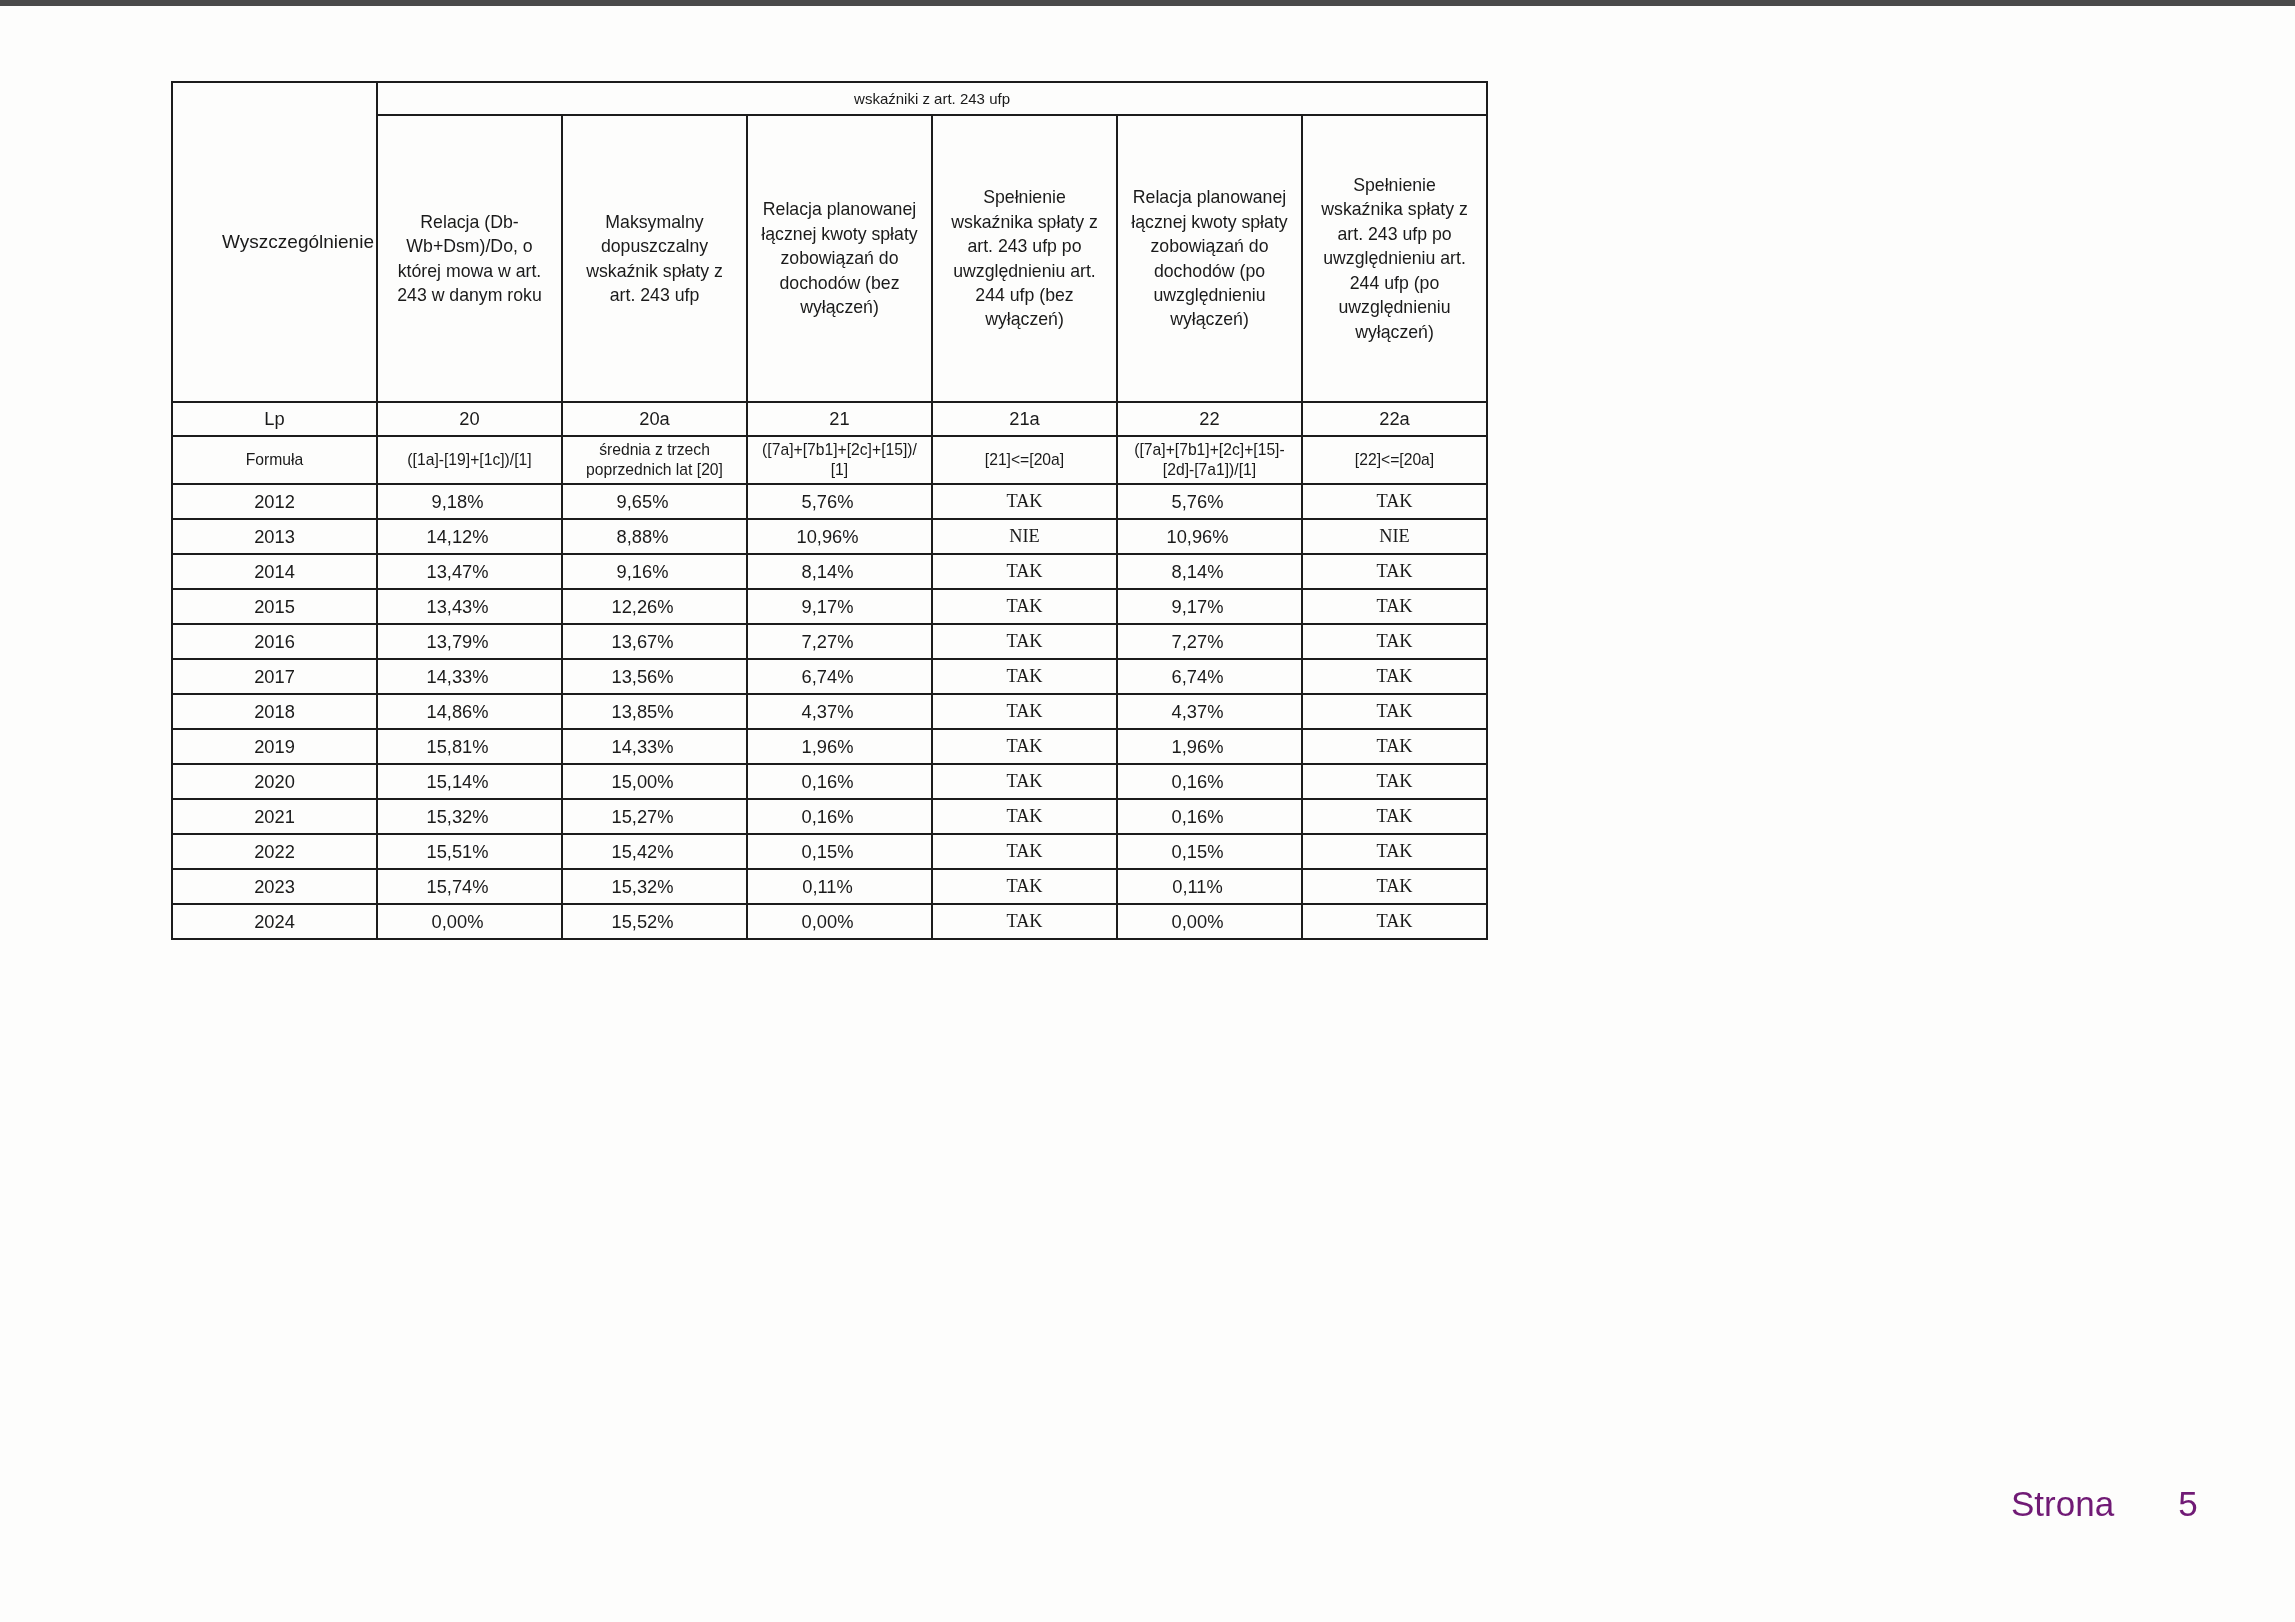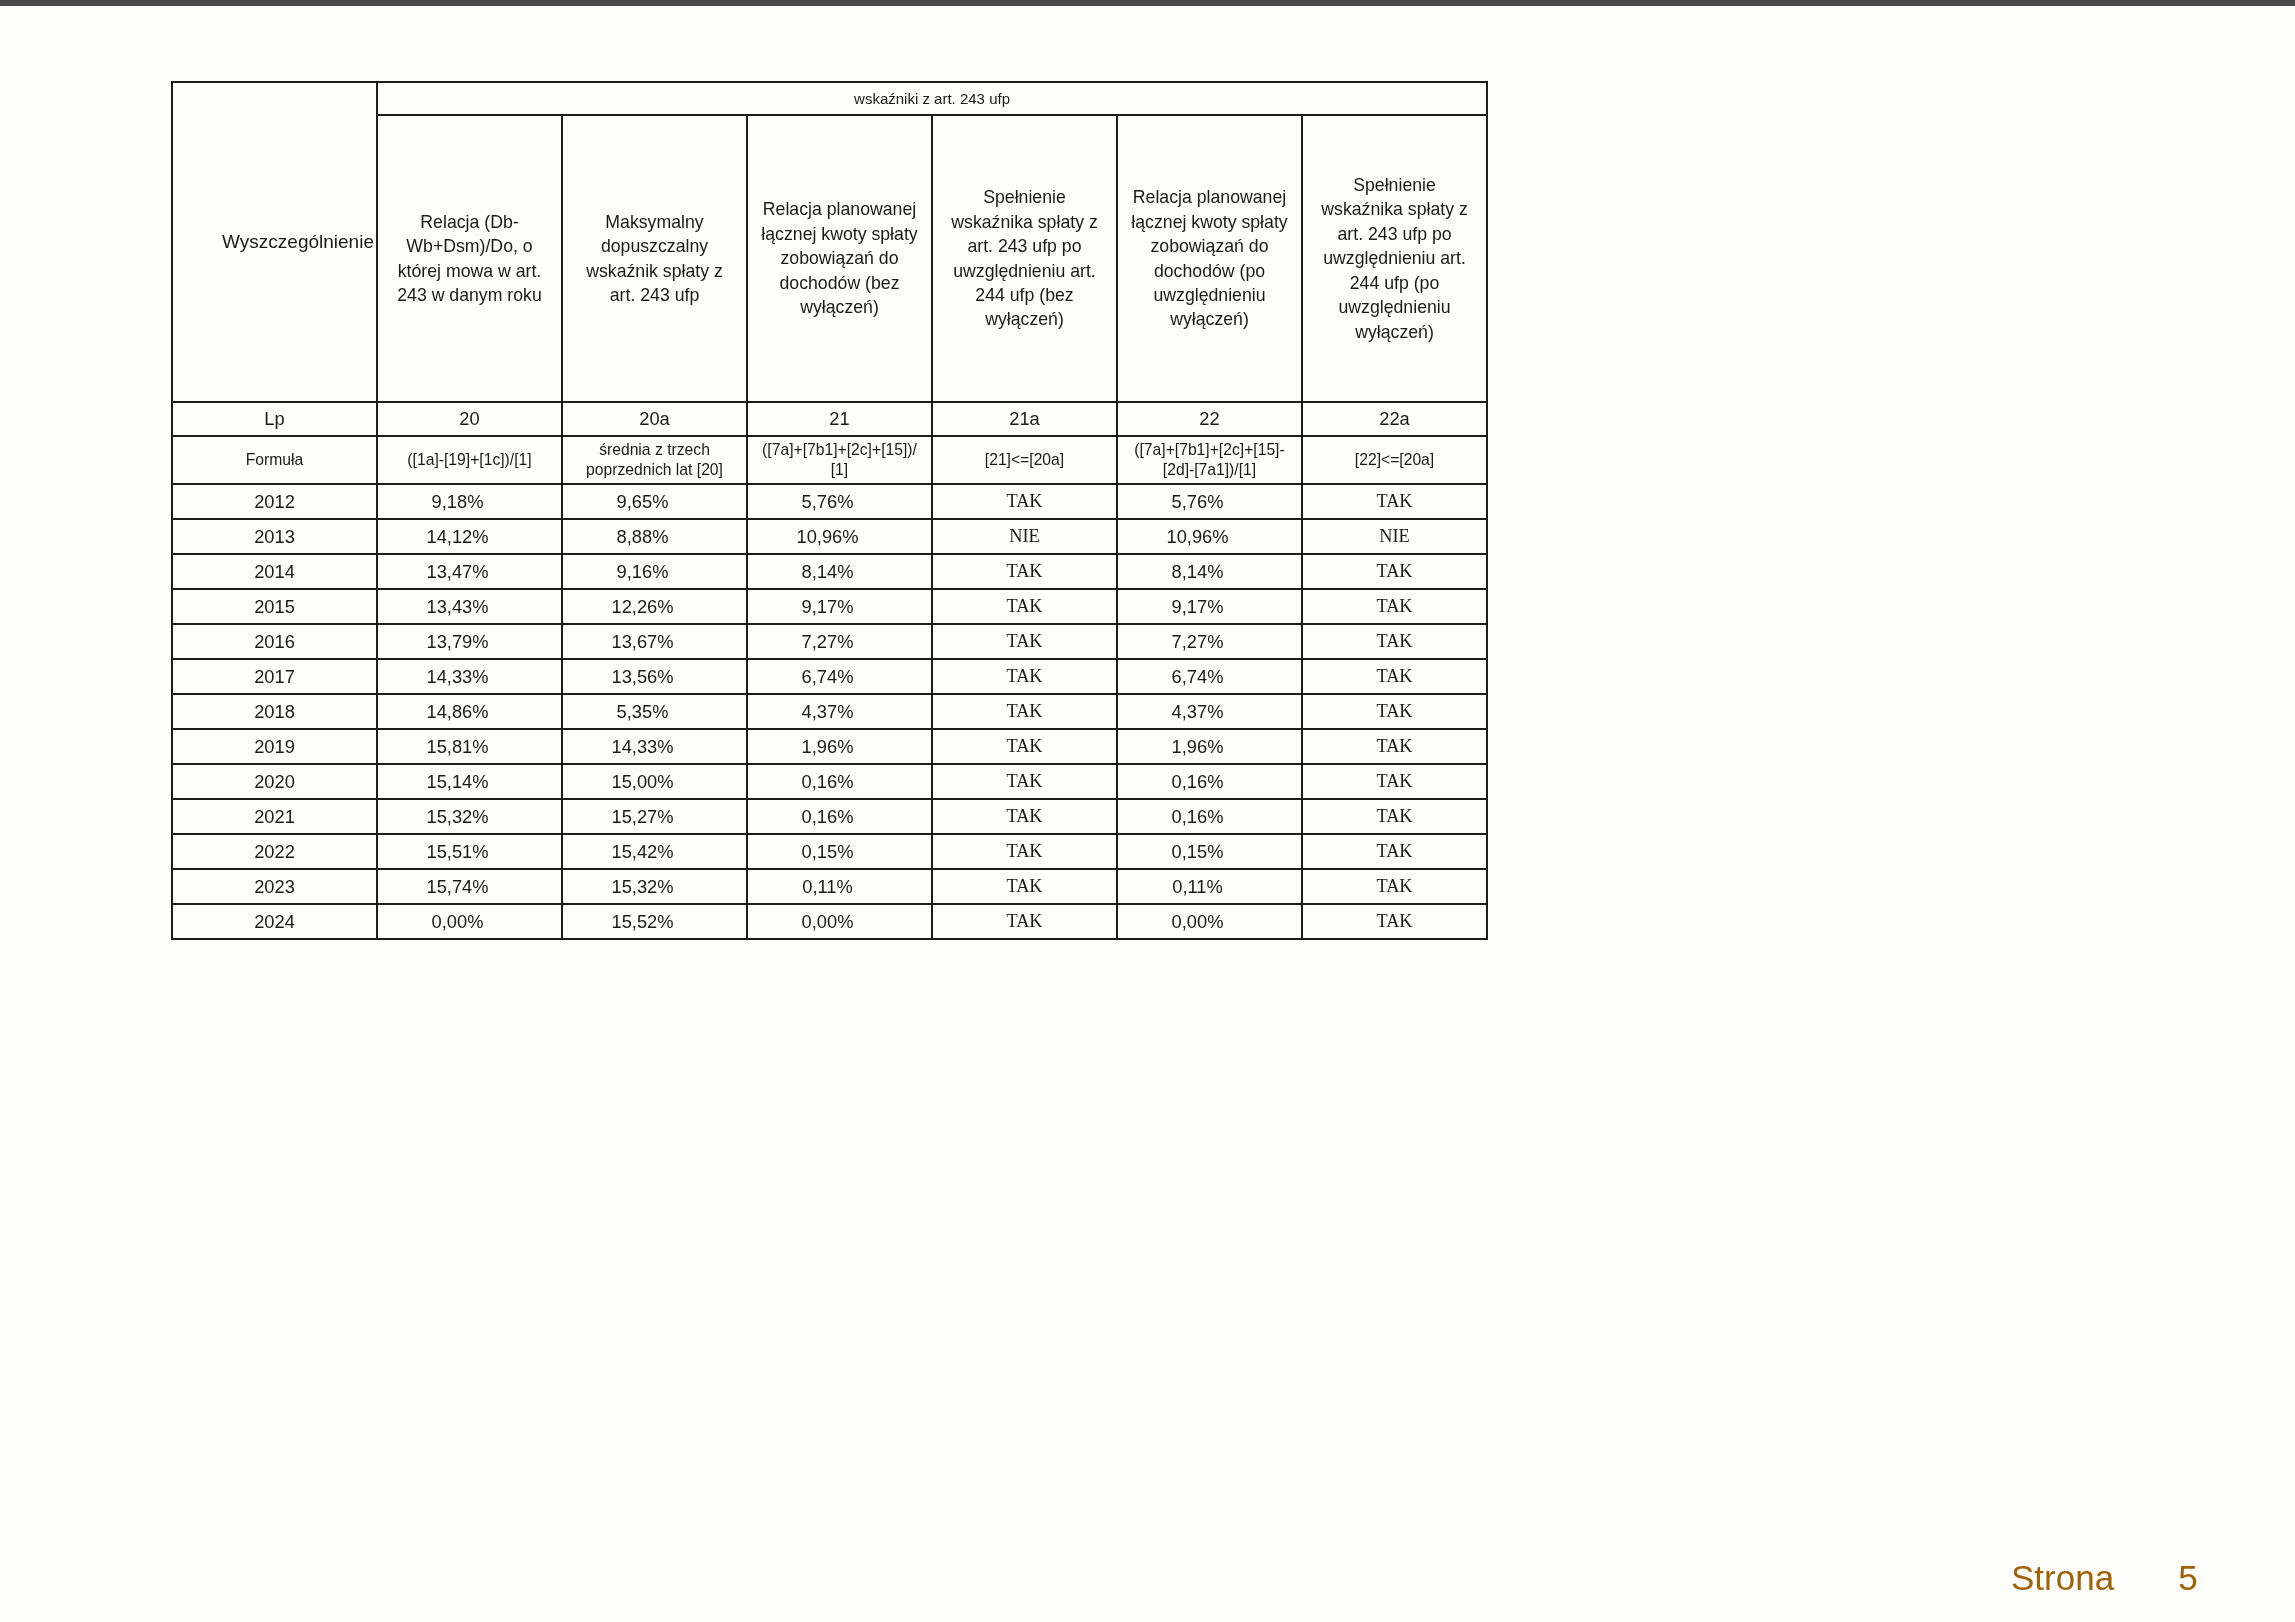--- a/index.html
+++ b/index.html
@@ -49,23 +49,23 @@
     line-height: 1.25;
     padding: 0 5.2px;
   }
   .r-data td { height: 31px; font-size: 18.3px; }
   td.c-year { text-align: center; }
   td.c-num  { text-align: right; padding-right: 25px; }
   td.c-flag { text-align: center; font-family: Liberation Serif, serif; }
   .footer {
     position: absolute;
     left: 2011px;
-    top: 1558px;
+    top: 1484px;
     font-size: 35px;
-    color: #a16207;
+    color: #701a75;
     display: flex;
     gap: 64px;
     white-space: nowrap;
   }
 </style>
 </head>
 <body>
 
 <div class="page">
 
@@ -164,21 +164,21 @@
           <td class="c-num">14,33%</td>
           <td class="c-num">13,56%</td>
           <td class="c-num">6,74%</td>
           <td class="c-flag">TAK</td>
           <td class="c-num">6,74%</td>
           <td class="c-flag">TAK</td>
         </tr>
         <tr class="r-data">
           <td class="c-year">2018</td>
           <td class="c-num">14,86%</td>
-          <td class="c-num">5,35%</td>
+          <td class="c-num">13,85%</td>
           <td class="c-num">4,37%</td>
           <td class="c-flag">TAK</td>
           <td class="c-num">4,37%</td>
           <td class="c-flag">TAK</td>
         </tr>
         <tr class="r-data">
           <td class="c-year">2019</td>
           <td class="c-num">15,81%</td>
           <td class="c-num">14,33%</td>
           <td class="c-num">1,96%</td>

